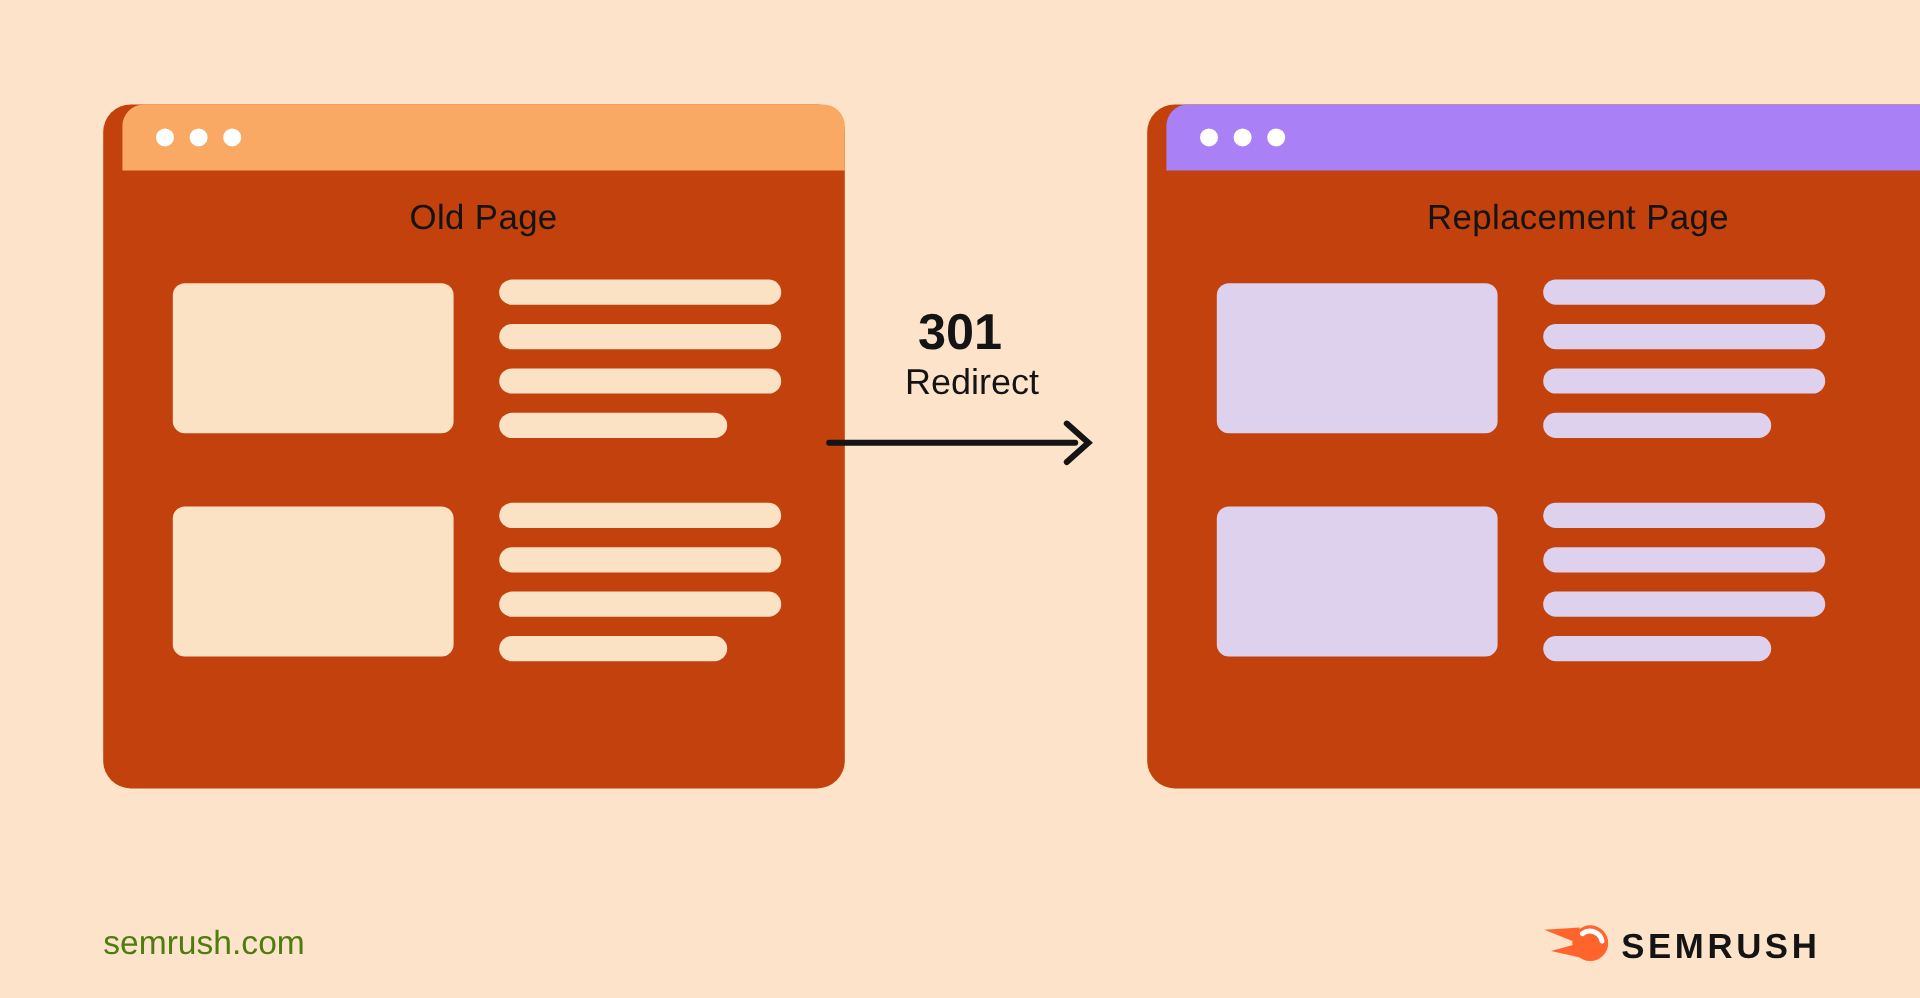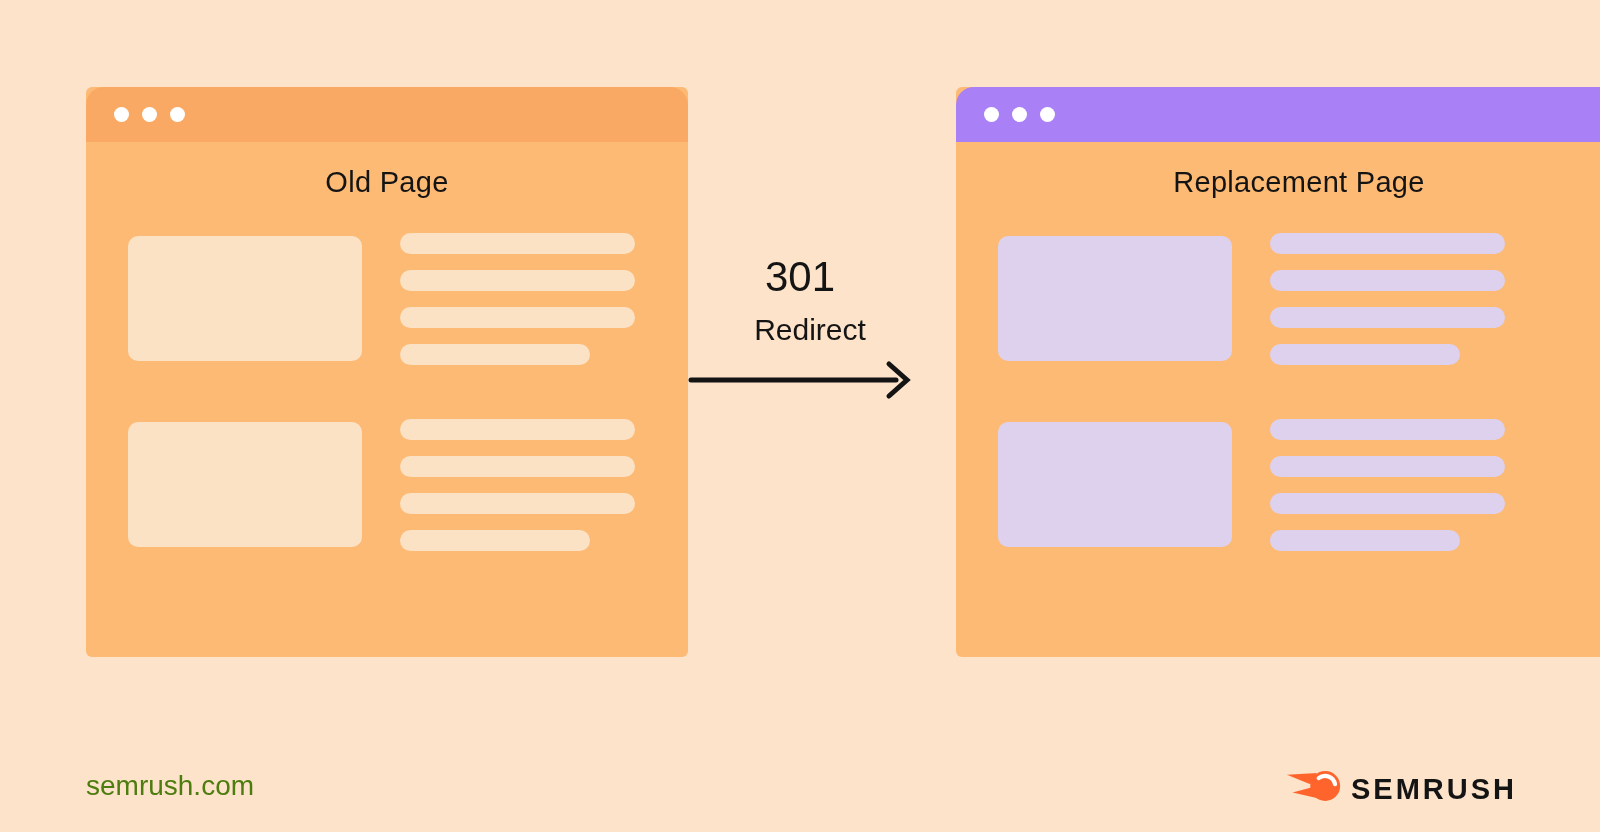--- a/index.html
+++ b/index.html
@@ -3,43 +3,43 @@
 <meta charset="utf-8">
 <style>
   html,body{margin:0;padding:0;}
   body{
     width:1600px;height:832px;position:relative;overflow:hidden;
     background:#FCE3C9;
     font-family:"Liberation Sans", sans-serif;
     color:#141414;
   }
   .window{
-    position:absolute;background:#fdba74;border-radius:6px;
+    position:absolute;background:#c2410c;border-radius:23px;padding-left:16px;
   }
   .window-header{
     height:55px;border-radius:18px 18px 0 0;
     display:flex;align-items:center;gap:13px;padding-left:28px;
   }
   .dot{width:15px;height:15px;border-radius:50%;background:#ffffff;}
   .window-body{position:relative;height:515px;}
   .window-title{
     position:absolute;top:24px;left:0;width:100%;
     text-align:center;font-size:29px;font-weight:500;letter-spacing:.3px;
   }
   .skel-image{
     position:absolute;left:42px;width:234px;height:125px;border-radius:10px;
   }
   .skel-line{
     position:absolute;left:314px;height:21px;border-radius:11px;
   }
   .redirect-wrap{
     position:absolute;left:688px;top:256px;width:224px;text-align:center;
   }
-  .redirect-code{font-size:42px;font-weight:400;line-height:1;}
-  .redirect-label{font-size:30px;font-weight:500;margin-top:17px;line-height:1;padding-left:20px;}
+  .redirect-code{font-size:42px;font-weight:700;line-height:1;}
+  .redirect-label{font-size:30px;font-weight:500;margin-top:6px;line-height:1;padding-left:20px;}
   .redirect-arrow{display:block;margin-top:12px;}
   .site-label{
     position:absolute;left:86px;top:770px;font-size:28px;
   }
   .brand{
     position:absolute;left:1286px;top:766px;
     display:flex;align-items:flex-end;gap:9px;
   }
   .brand-text{
     font-size:29px;font-weight:800;letter-spacing:3px;

